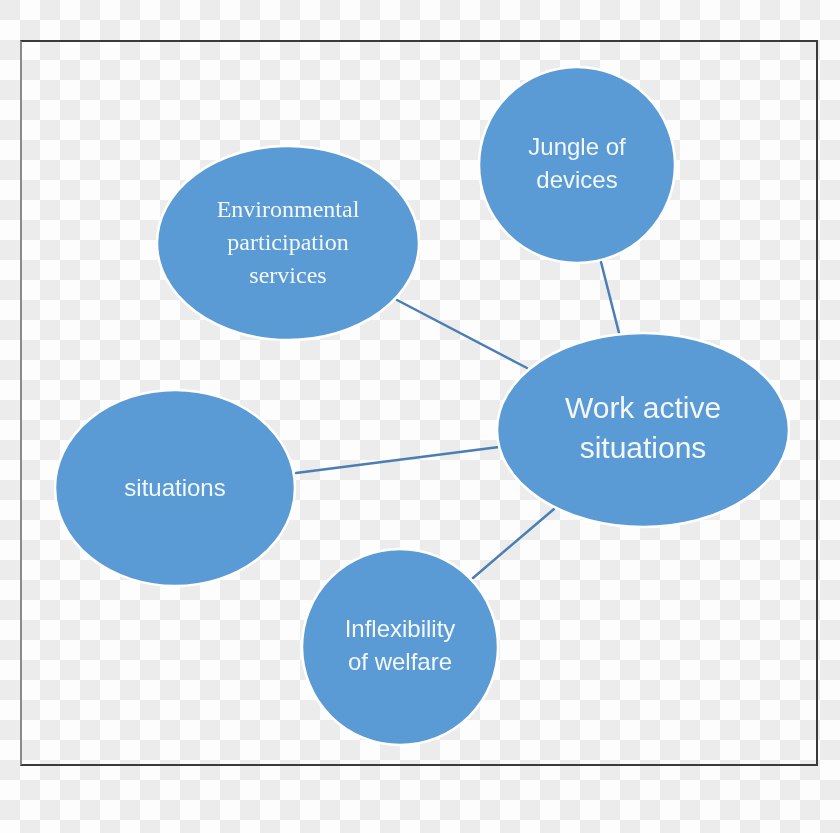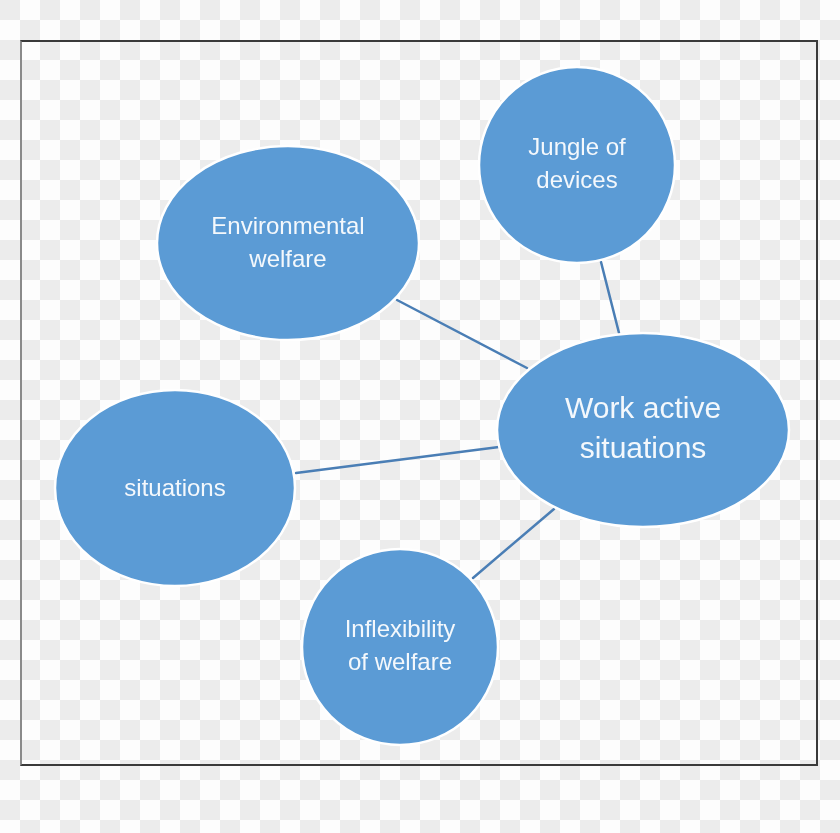--- a/index.html
+++ b/index.html
@@ -77,23 +77,24 @@
 
   <g fill="#5b9bd5" stroke="#ffffff" stroke-width="2.5">
     <ellipse cx="288" cy="243" rx="131" ry="97"></ellipse>
     <ellipse cx="577" cy="165" rx="98" ry="98"></ellipse>
     <ellipse cx="643" cy="430" rx="146" ry="97"></ellipse>
     <ellipse cx="175" cy="488" rx="120" ry="98"></ellipse>
     <ellipse cx="400" cy="647" rx="98" ry="98"></ellipse>
   </g>
 </svg>
 
-<div class="node-label small-label" style="left:168px; top:192px; width:240px; height:100px;">
+<div class="node-label small-label" style="left:168px; top:192px; width:240px; height:100px;font-family:Liberation Serif, serif;">
   <span>Environmental</span>
-  <span>welfare</span>
+  <span>participation</span>
+  <span>services</span>
 </div>
 
 <div class="node-label small-label" style="left:497px; top:130px; width:160px; height:66px;">
   <span>Jungle of</span>
   <span>devices</span>
 </div>
 
 <div class="node-label big-label" style="left:523px; top:368px; width:240px; height:120px;">
   <span>Work active</span>
   <span>situations</span>

